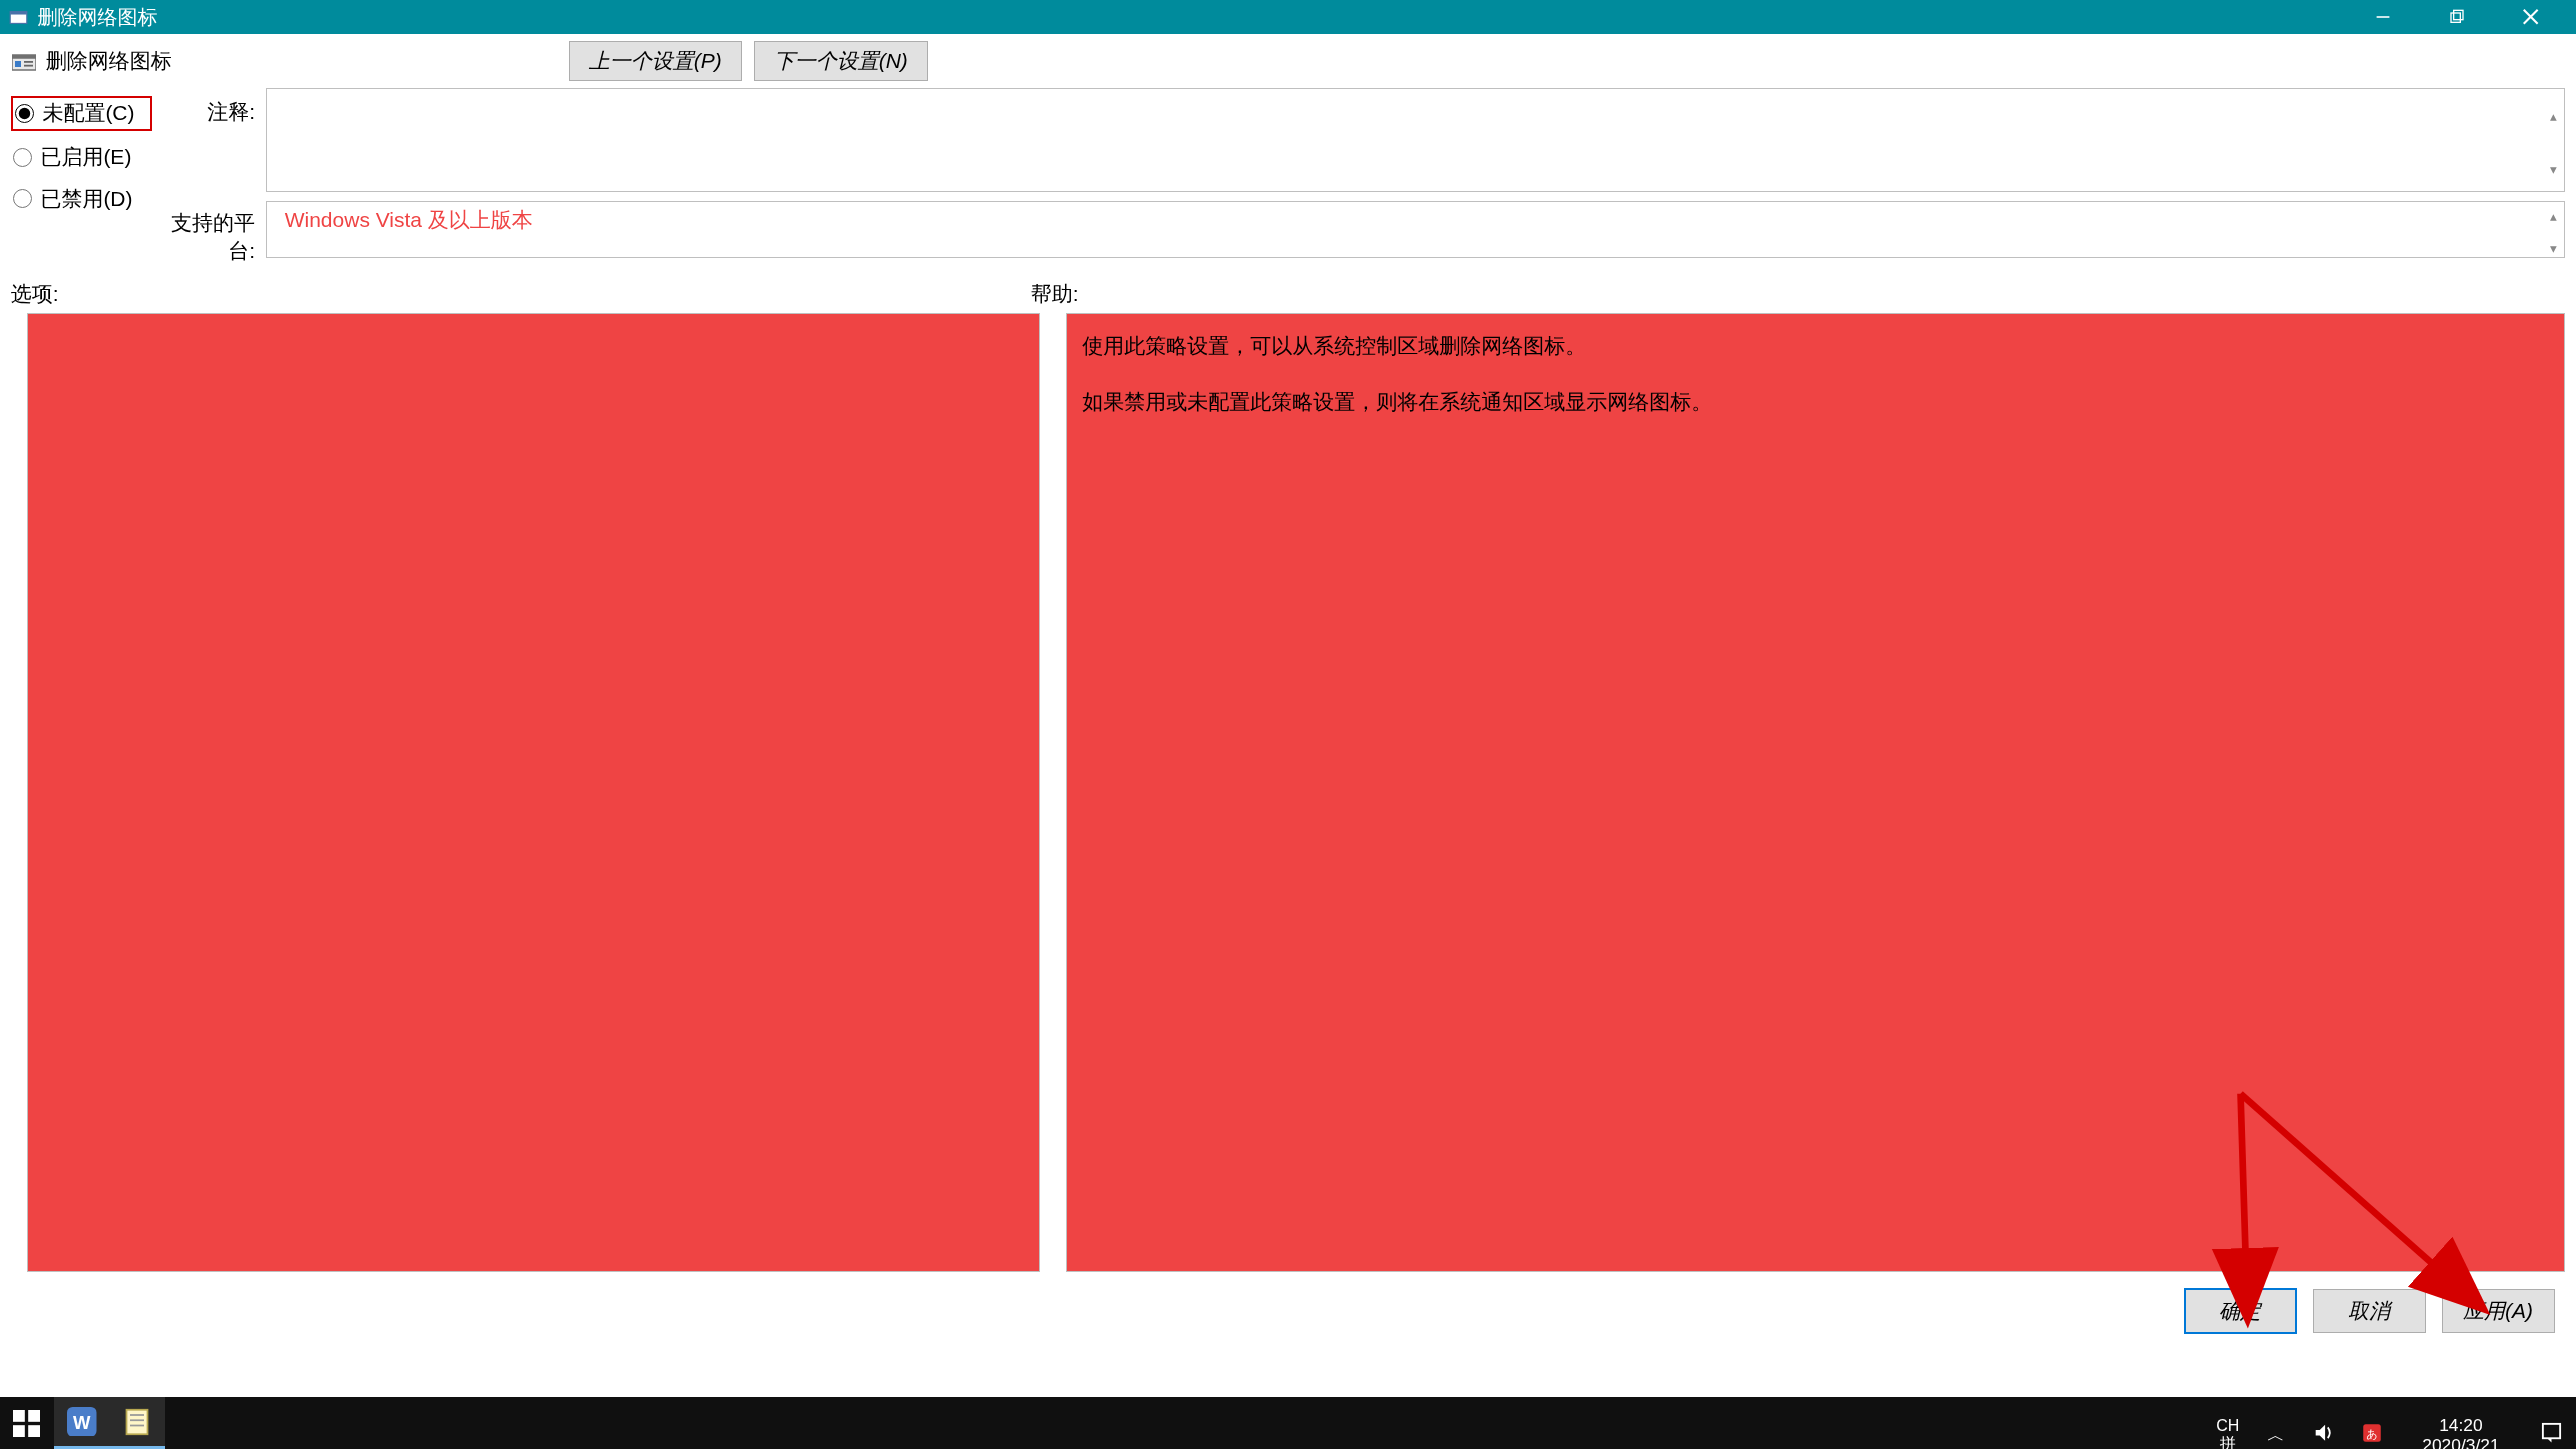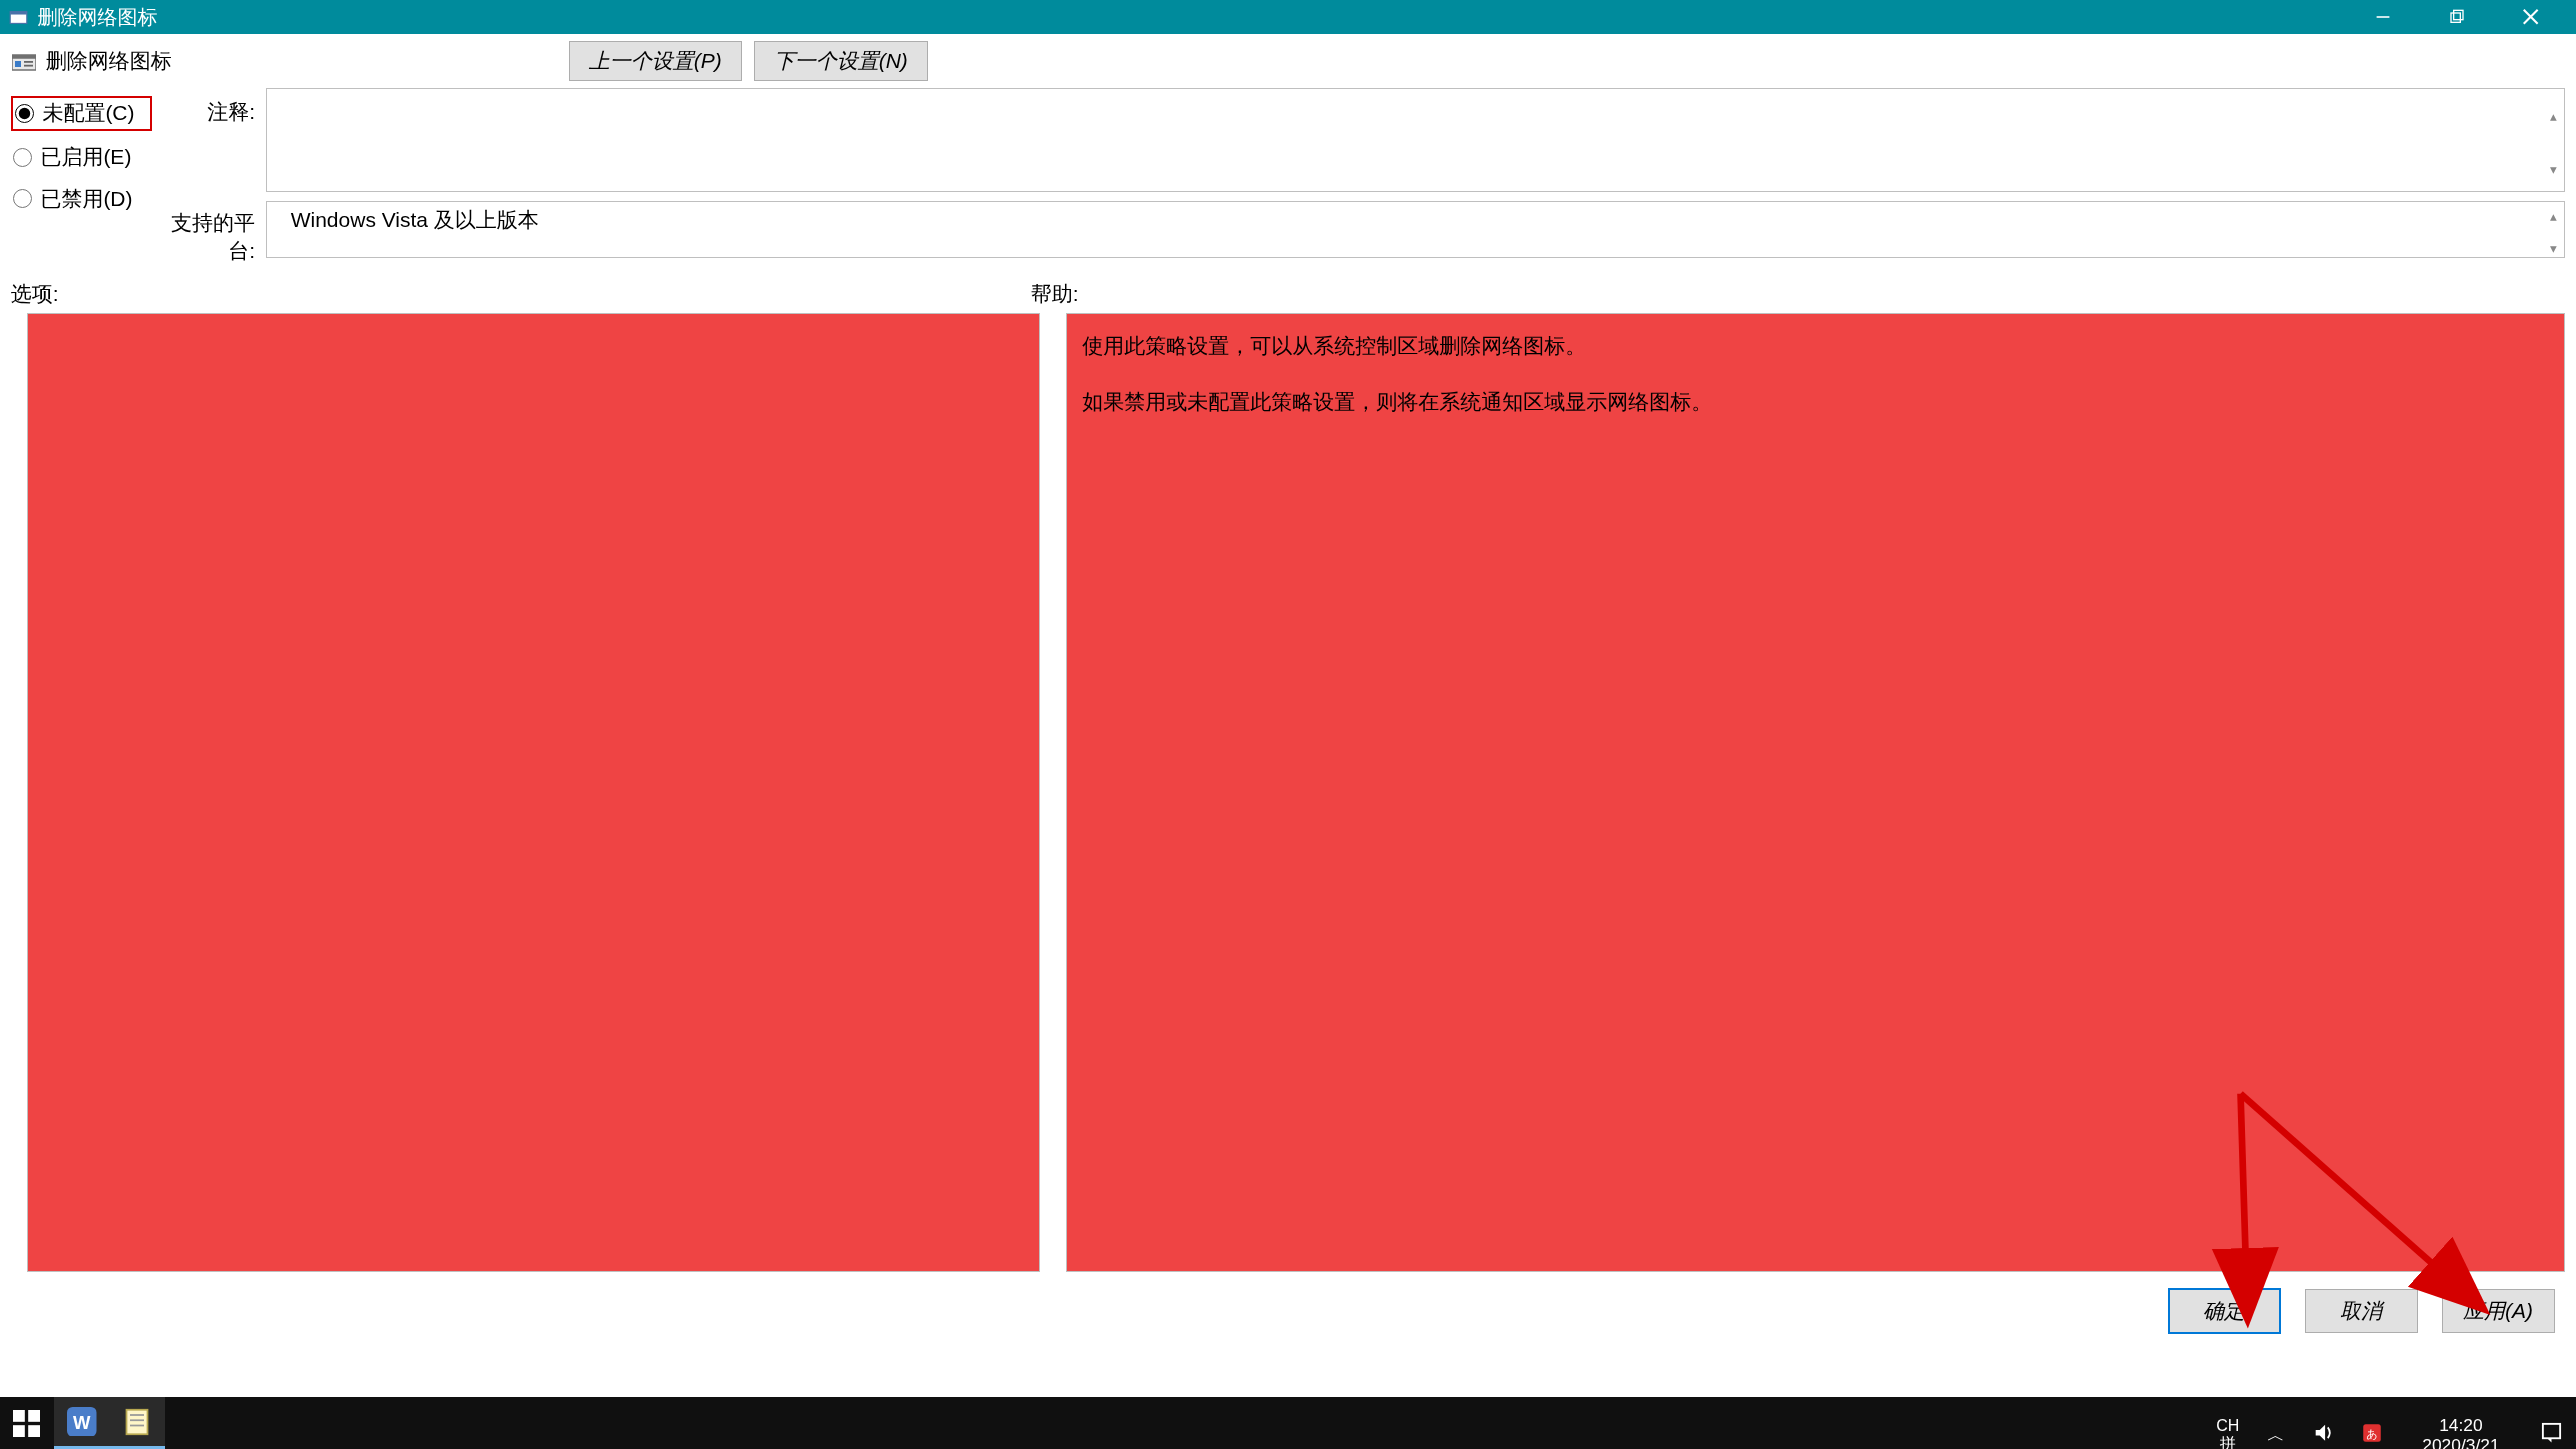--- a/index.html
+++ b/index.html
@@ -21,40 +21,40 @@
   
   .content-grid { display: flex; padding: 0 10.7px; }
   .radio-col { width: 141px; padding-top: 8px; }
   .radio-row { display: flex; align-items: center; margin-bottom: 11px; font-size: 21px; cursor: pointer; padding: 1.3px 2.7px; }
   .radio-row input { width: 19px; height: 19px; margin-right: 8px; accent-color: #000; }
   .radio-highlight { border: 2.7px solid #d40000; }
   
   
   .label-col { width: 114px; text-align: right; padding-right: 10.7px; padding-top: 9.4px; font-size: 21px; }
   .input-col { flex: 1; }
-  .textbox { width: 100%; border: 0.7px solid #bfbfbf; font-family: inherit; font-size: 21px; padding: 4px 24px; resize: none; background: #fff; color: #000000; }
+  .textbox { width: 100%; border: 0.7px solid #bfbfbf; font-family: inherit; font-size: 21px; padding: 4px 18px; resize: none; background: #fff; color: #ef4444; }
   .comment-box { height: 104px; }
   .platform-box { height: 57px; margin-top: 1.3px; }
   .spinner-updown { position: absolute; right: 1.3px; top: 1.3px; bottom: 1.3px; width: 21.5px; display: flex; flex-direction: column; }
   .spinner-updown div { flex: 1; display: flex; align-items: center; justify-content: center; color: #888; font-size: 13.4px; cursor: pointer; }
   .relbox { position: relative; }
   
   
   .labels-row { display: flex; padding: 14.8px 10.7px 5.4px 10.7px; font-size: 21px; }
   .labels-row .left { width: 1020px; }
   
   
   .panels-row { display: flex; padding: 0 10.7px; gap: 10.7px; height: 959px; }
   .panel { border: 0.7px solid #bfbfbf; background: #ef4444; overflow-y: auto; margin-left: 16px; }
   .options-panel { width: 1013px; }
   .help-panel { flex: 1; padding: 12px 14.8px; font-size: 21px; line-height: 1.9; position: relative; }
   .help-panel p { margin-bottom: 16px; }
   
   
-  .bottom-row { display: flex; justify-content: flex-end; align-items: center; padding: 16px 21.5px; gap: 12px; position: relative; }
+  .bottom-row { display: flex; justify-content: flex-end; align-items: center; padding: 16px 21.5px; gap: 4px; position: relative; }
   .action-btn { width: 113px; padding: 6.7px 0; }
   .default-btn { border: 2px solid #0078d7; background: #e1e1e1; }
   
   
   .taskbar { position: absolute; left: 0; right: 0; bottom: 0; height: 52px; background: #101010; display: flex; align-items: center; color: #fff; }
   .tb-btn { height: 52px; display: flex; align-items: center; justify-content: center; padding: 0 13.4px; cursor: pointer; }
   .tb-btn.active { border-bottom: 3.4px solid #76b9ed; background: #2a2a2a; }
   .tb-spacer { flex: 1; }
   .tb-tray { display: flex; align-items: center; gap: 28px; padding-right: 13.4px; font-size: 17.4px; margin-top: 24px; }
   .tb-clock { text-align: center; line-height: 1.15; font-size: 17.4px; padding: 0 12px; }

